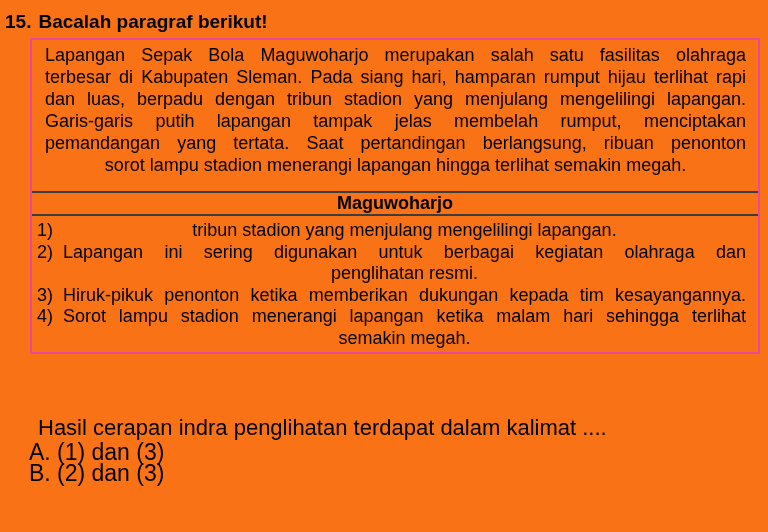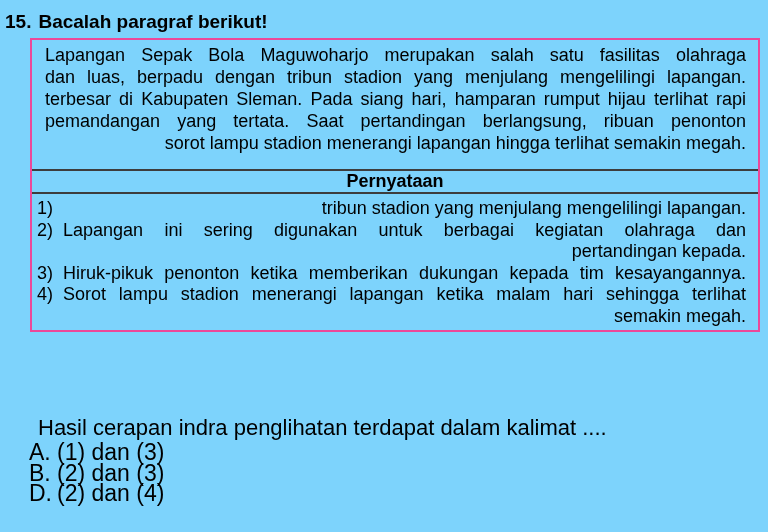--- a/index.html
+++ b/index.html
@@ -4,21 +4,21 @@
 <style>
   html, body {
     margin: 0;
     padding: 0;
     background: #ffffff;
   }
   .page {
     position: relative;
     width: 768px;
     height: 532px;
-    background: #7dd3fc;
+    background: #f97316;
     color: #000000;
     font-family: "Liberation Sans", sans-serif;
     overflow: hidden;
   }
   .q-head {
     position: absolute;
     left: 5px;
     top: 11px;
     font-size: 19px;
     font-weight: bold;
@@ -50,21 +50,21 @@
     border-top: 2px solid #3d3d3d;
     padding: 4px 12px 3px 5px;
     font-size: 18px;
     line-height: 21.5px;
   }
   .jline {
     text-align: justify;
     text-align-last: justify;
   }
   .lline {
-    text-align: right;
+    text-align: center;
   }
   .stmt {
     display: flex;
     align-items: flex-start;
   }
   .stmt-num {
     flex: 0 0 26px;
   }
   .stmt-body {
     flex: 1;
@@ -96,44 +96,45 @@
 <div class="page">
 
   <div class="q-head">
     <span class="q-num">15.</span><span>Bacalah paragraf berikut!</span>
   </div>
 
   <div class="box">
 
     <div class="cell-para">
       <div class="jline">Lapangan Sepak Bola Maguwoharjo merupakan salah satu fasilitas olahraga</div>
+      <div class="jline">terbesar di Kabupaten Sleman. Pada siang hari, hamparan rumput hijau terlihat rapi</div>
       <div class="jline">dan luas, berpadu dengan tribun stadion yang menjulang mengelilingi lapangan.</div>
-      <div class="jline">terbesar di Kabupaten Sleman. Pada siang hari, hamparan rumput hijau terlihat rapi</div>
+      <div class="jline">Garis-garis putih lapangan tampak jelas membelah rumput, menciptakan</div>
       <div class="jline">pemandangan yang tertata. Saat pertandingan berlangsung, ribuan penonton</div>
       <div class="lline">sorot lampu stadion menerangi lapangan hingga terlihat semakin megah.</div>
     </div>
 
     <div class="cell-head">
-      <span>Pernyataan</span>
+      <span>Maguwoharjo</span>
     </div>
 
     <div class="cell-stmts">
 
       <div class="stmt">
         <span class="stmt-num">1)</span>
         <div class="stmt-body">
           <div class="lline">tribun stadion yang menjulang mengelilingi lapangan.</div>
         </div>
       </div>
 
       <div class="stmt">
         <span class="stmt-num">2)</span>
         <div class="stmt-body">
           <div class="jline">Lapangan ini sering digunakan untuk berbagai kegiatan olahraga dan</div>
-          <div class="lline">pertandingan kepada.</div>
+          <div class="lline">penglihatan resmi.</div>
         </div>
       </div>
 
       <div class="stmt">
         <span class="stmt-num">3)</span>
         <div class="stmt-body">
           <div class="jline">Hiruk-pikuk penonton ketika memberikan dukungan kepada tim kesayangannya.</div>
         </div>
       </div>
 
@@ -150,18 +151,15 @@
 
   <div class="prompt">Hasil cerapan indra penglihatan terdapat dalam kalimat ....</div>
 
   <div class="options">
     <div class="option">
       <span class="opt-label">A.</span><span>(1) dan (3)</span>
     </div>
     <div class="option">
       <span class="opt-label">B.</span><span>(2) dan (3)</span>
     </div>
-    <div class="option">
-      <span class="opt-label">D.</span><span>(2) dan (4)</span>
-    </div>
   </div>
 
 </div>
 
 </body></html>

